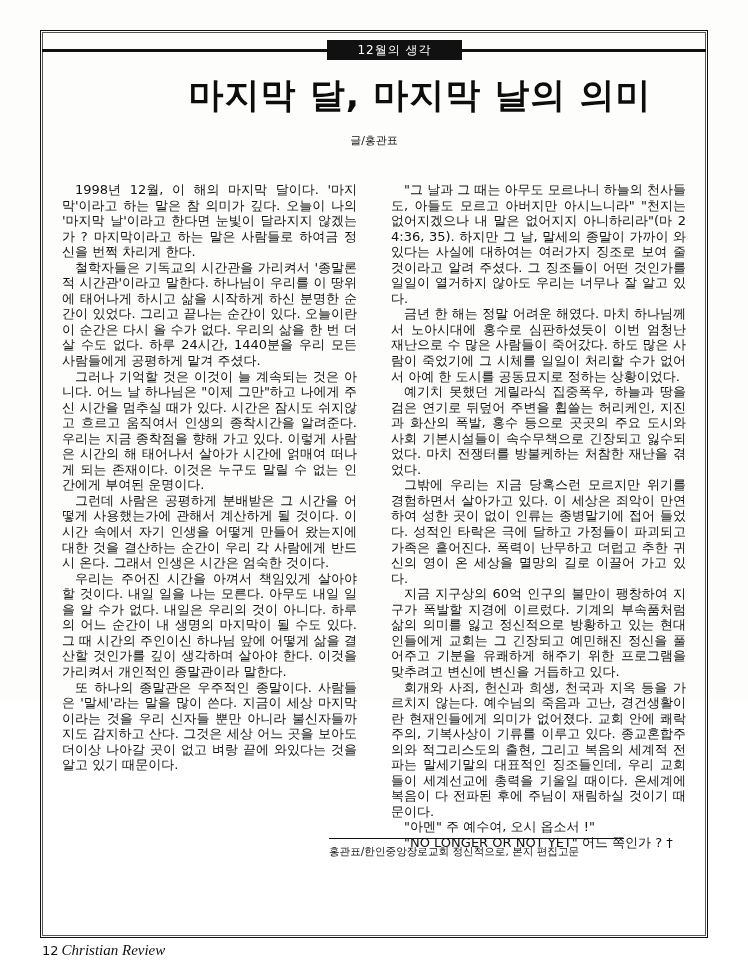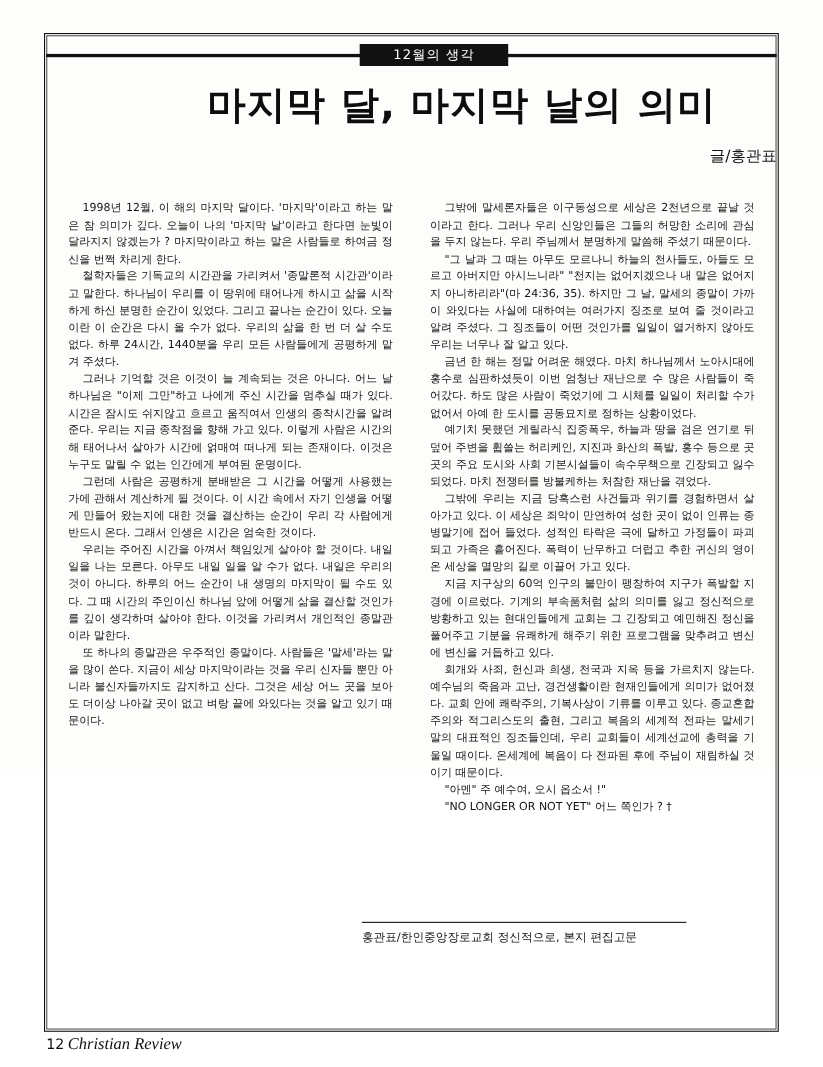--- a/index.html
+++ b/index.html
@@ -85,40 +85,40 @@
     font-size: 35px;
     letter-spacing: 1px;
     color: #0d0d0d;
     padding-left: 46px;
   }
   .byline {
     position: absolute;
     left: 42px;
     top: 133px;
     width: 664px;
-    text-align: right;
-    font-family: "DejaVu Sans", sans-serif;
-    font-size: 14px;
+    text-align: center;
+    font-family: "DejaVu Sans", sans-serif;
+    font-size: 11px;
     color: #111;
   }
 
   
   .cols {
     position: absolute;
     left: 62px;
     top: 182px;
     width: 624px;
     height: 700px;
   }
   .col {
     position: absolute;
     top: 0;
     width: 295px;
     font-family: "DejaVu Sans", sans-serif;
-    font-size: 10px;
+    font-size: 13px;
     line-height: 15.55px;
     text-align: justify;
     color: #121212;
   }
   .col.left { left: 0; }
   .col.right { left: 329px; }
   .col p {
     margin: 0 0 0 0;
     text-indent: 13px;
     word-break: break-all;
@@ -184,25 +184,24 @@
   <div class="cols">
     <div class="col left">
       <p>1998년 12월, 이 해의 마지막 달이다. '마지막'이라고 하는 말은 참 의미가 깊다. 오늘이 나의 '마지막 날'이라고 한다면 눈빛이 달라지지 않겠는가 ? 마지막이라고 하는 말은 사람들로 하여금 정신을 번쩍 차리게 한다.</p>
       <p>철학자들은 기독교의 시간관을 가리켜서 '종말론적 시간관'이라고 말한다. 하나님이 우리를 이 땅위에 태어나게 하시고 삶을 시작하게 하신 분명한 순간이 있었다. 그리고 끝나는 순간이 있다. 오늘이란 이 순간은 다시 올 수가 없다. 우리의 삶을 한 번 더 살 수도 없다. 하루 24시간, 1440분을 우리 모든 사람들에게 공평하게 맡겨 주셨다.</p>
       <p>그러나 기억할 것은 이것이 늘 계속되는 것은 아니다. 어느 날 하나님은 "이제 그만"하고 나에게 주신 시간을 멈추실 때가 있다. 시간은 잠시도 쉬지않고 흐르고 움직여서 인생의 종착시간을 알려준다. 우리는 지금 종착점을 향해 가고 있다. 이렇게 사람은 시간의 해 태어나서 살아가 시간에 얽매여 떠나게 되는 존재이다. 이것은 누구도 말릴 수 없는 인간에게 부여된 운명이다.</p>
       <p>그런데 사람은 공평하게 분배받은 그 시간을 어떻게 사용했는가에 관해서 계산하게 될 것이다. 이 시간 속에서 자기 인생을 어떻게 만들어 왔는지에 대한 것을 결산하는 순간이 우리 각 사람에게 반드시 온다. 그래서 인생은 시간은 엄숙한 것이다.</p>
       <p>우리는 주어진 시간을 아껴서 책임있게 살아야 할 것이다. 내일 일을 나는 모른다. 아무도 내일 일을 알 수가 없다. 내일은 우리의 것이 아니다. 하루의 어느 순간이 내 생명의 마지막이 될 수도 있다. 그 때 시간의 주인이신 하나님 앞에 어떻게 삶을 결산할 것인가를 깊이 생각하며 살아야 한다. 이것을 가리켜서 개인적인 종말관이라 말한다.</p>
       <p>또 하나의 종말관은 우주적인 종말이다. 사람들은 '말세'라는 말을 많이 쓴다. 지금이 세상 마지막이라는 것을 우리 신자들 뿐만 아니라 불신자들까지도 감지하고 산다. 그것은 세상 어느 곳을 보아도 더이상 나아갈 곳이 없고 벼랑 끝에 와있다는 것을 알고 있기 때문이다.</p>
     </div>
     <div class="col right">
-      <p>그밖에 말세론자들은 이구동성으로 세상은 2천년으로 끝날 것이라고 한다. 그러나 우리 신앙인들은 그들의 허망한 소리에 관심을 두지 않는다. 우리 주님께서 분명하게 말씀해 주셨기 때문이다.</p>
       <p class="quote">"그 날과 그 때는 아무도 모르나니 하늘의 천사들도, 아들도 모르고 아버지만 아시느니라" "천지는 없어지겠으나 내 말은 없어지지 아니하리라"(마 24:36, 35). 하지만 그 날, 말세의 종말이 가까이 와있다는 사실에 대하여는 여러가지 징조로 보여 줄 것이라고 알려 주셨다. 그 징조들이 어떤 것인가를 일일이 열거하지 않아도 우리는 너무나 잘 알고 있다.</p>
       <p>금년 한 해는 정말 어려운 해였다. 마치 하나님께서 노아시대에 홍수로 심판하셨듯이 이번 엄청난 재난으로 수 많은 사람들이 죽어갔다. 하도 많은 사람이 죽었기에 그 시체를 일일이 처리할 수가 없어서 아예 한 도시를 공동묘지로 정하는 상황이었다.</p>
       <p>예기치 못했던 게릴라식 집중폭우, 하늘과 땅을 검은 연기로 뒤덮어 주변을 휩쓸는 허리케인, 지진과 화산의 폭발, 홍수 등으로 곳곳의 주요 도시와 사회 기본시설들이 속수무책으로 긴장되고 잃수되었다. 마치 전쟁터를 방불케하는 처참한 재난을 겪었다.</p>
-      <p>그밖에 우리는 지금 당혹스런 사건들과 위기를 경험하면서 살아가고 있다. 이 세상은 죄악이 만연하여 성한 곳이 없이 인류는 종병말기에 접어 들었다. 성적인 타락은 극에 달하고 가정들이 파괴되고 가족은 흩어진다. 폭력이 난무하고 더럽고 추한 귀신의 영이 온 세상을 멸망의 길로 이끌어 가고 있다.</p>
+      <p>그밖에 우리는 지금 당혹스런 모르지만 위기를 경험하면서 살아가고 있다. 이 세상은 죄악이 만연하여 성한 곳이 없이 인류는 종병말기에 접어 들었다. 성적인 타락은 극에 달하고 가정들이 파괴되고 가족은 흩어진다. 폭력이 난무하고 더럽고 추한 귀신의 영이 온 세상을 멸망의 길로 이끌어 가고 있다.</p>
       <p>지금 지구상의 60억 인구의 불만이 팽창하여 지구가 폭발할 지경에 이르렀다. 기계의 부속품처럼 삶의 의미를 잃고 정신적으로 방황하고 있는 현대인들에게 교회는 그 긴장되고 예민해진 정신을 풀어주고 기분을 유쾌하게 해주기 위한 프로그램을 맞추려고 변신에 변신을 거듭하고 있다.</p>
       <p>회개와 사죄, 헌신과 희생, 천국과 지옥 등을 가르치지 않는다. 예수님의 죽음과 고난, 경건생활이란 현재인들에게 의미가 없어졌다. 교회 안에 쾌락주의, 기복사상이 기류를 이루고 있다. 종교혼합주의와 적그리스도의 출현, 그리고 복음의 세계적 전파는 말세기말의 대표적인 징조들인데, 우리 교회들이 세계선교에 총력을 기울일 때이다. 온세계에 복음이 다 전파된 후에 주님이 재림하실 것이기 때문이다.</p>
       <p class="quote">"아멘" 주 예수여, 오시 옵소서 !"</p>
       <p class="quote">"NO LONGER OR NOT YET" 어느 쪽인가 ? †</p>
     </div>
   </div>
 
   <div class="sig-rule"></div>
   <div class="sig">홍관표/한인중앙장로교회 정신적으로, 본지 편집고문</div>
 

